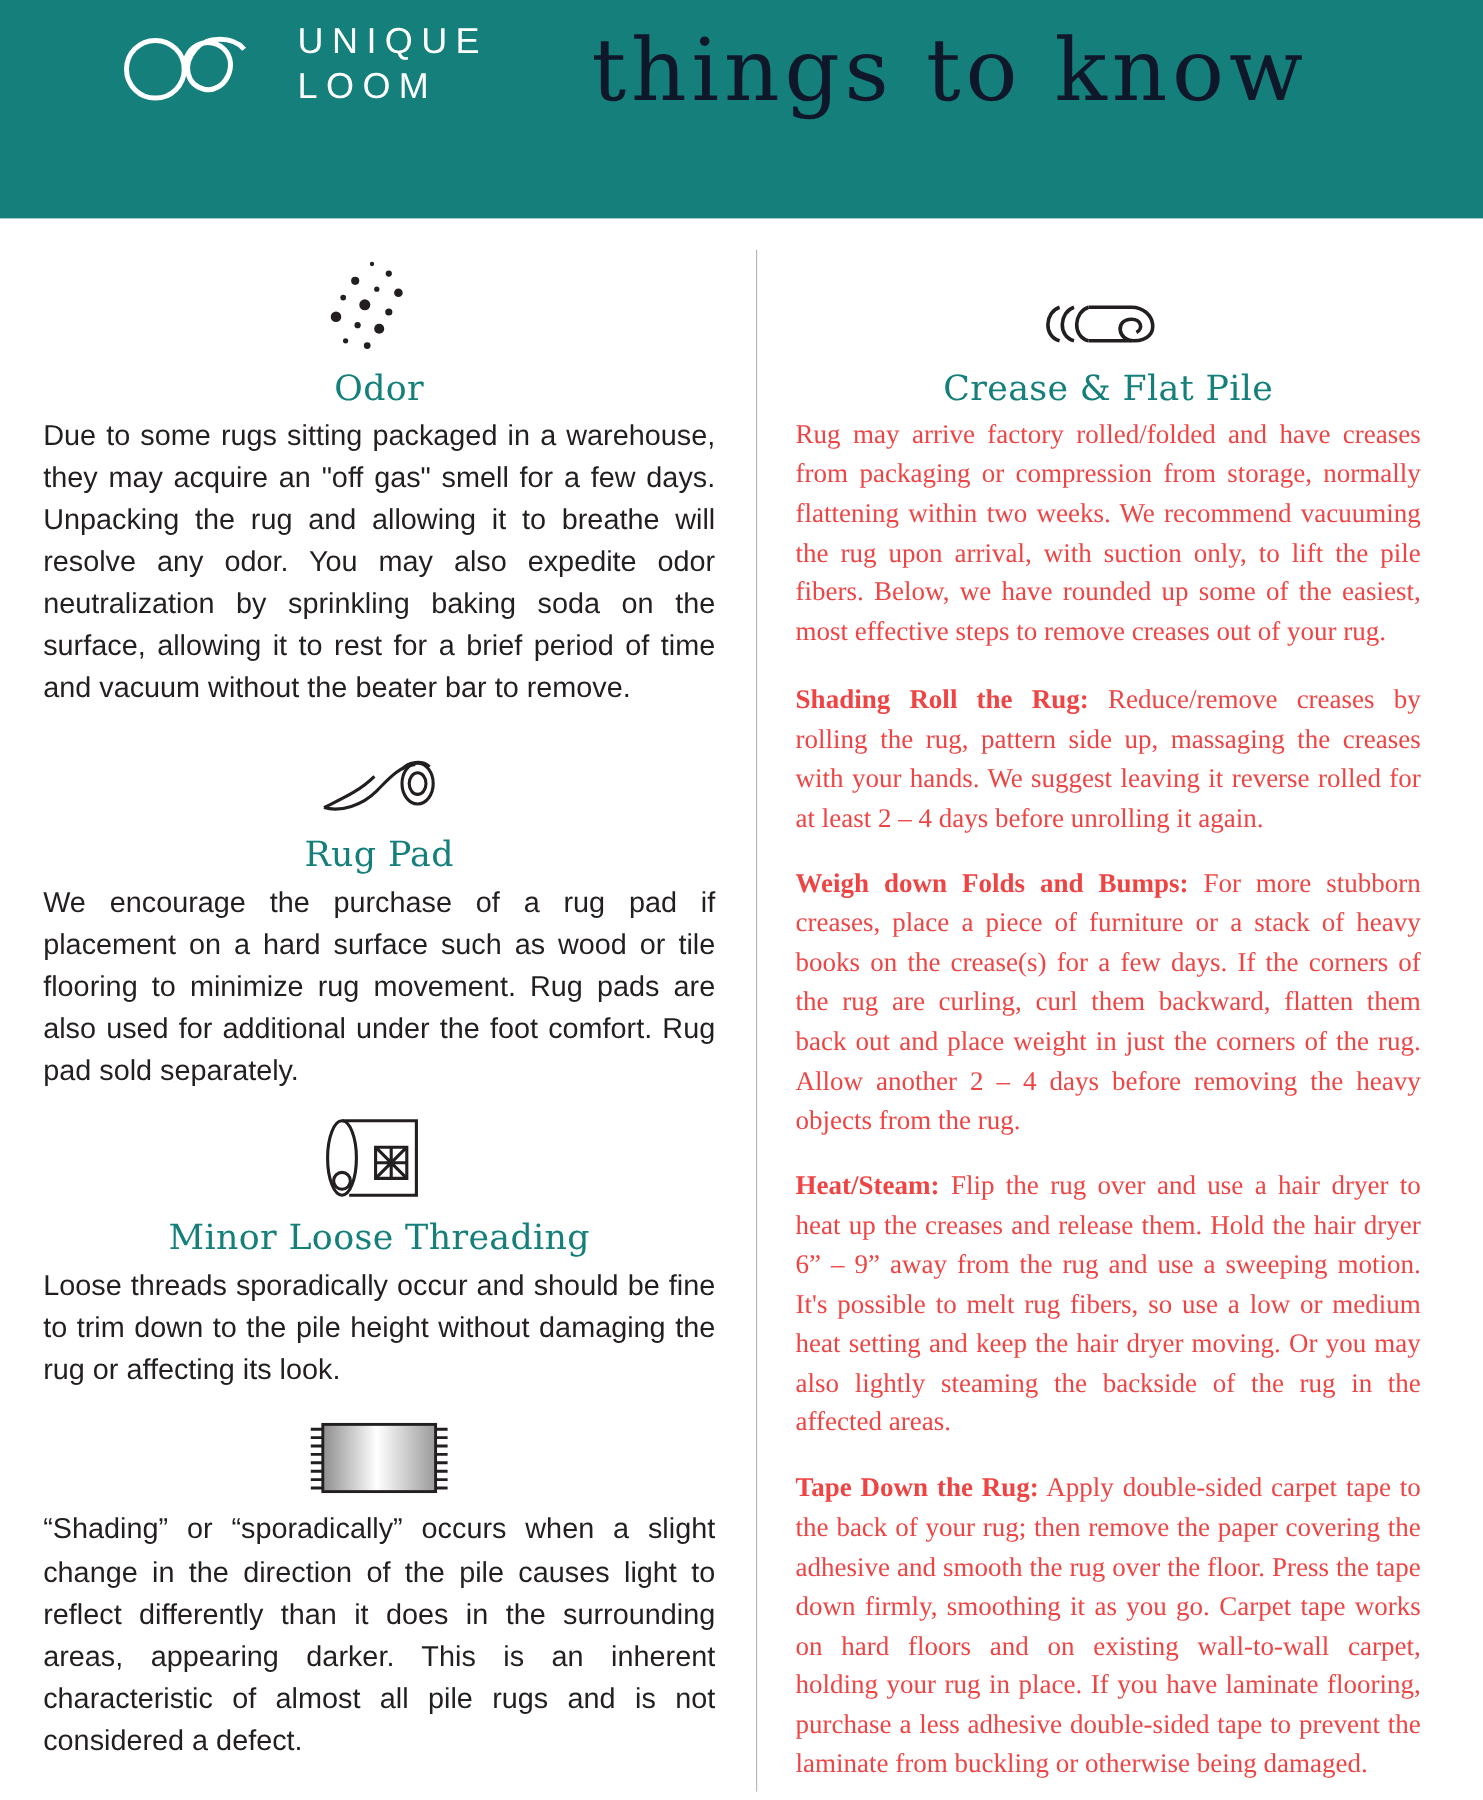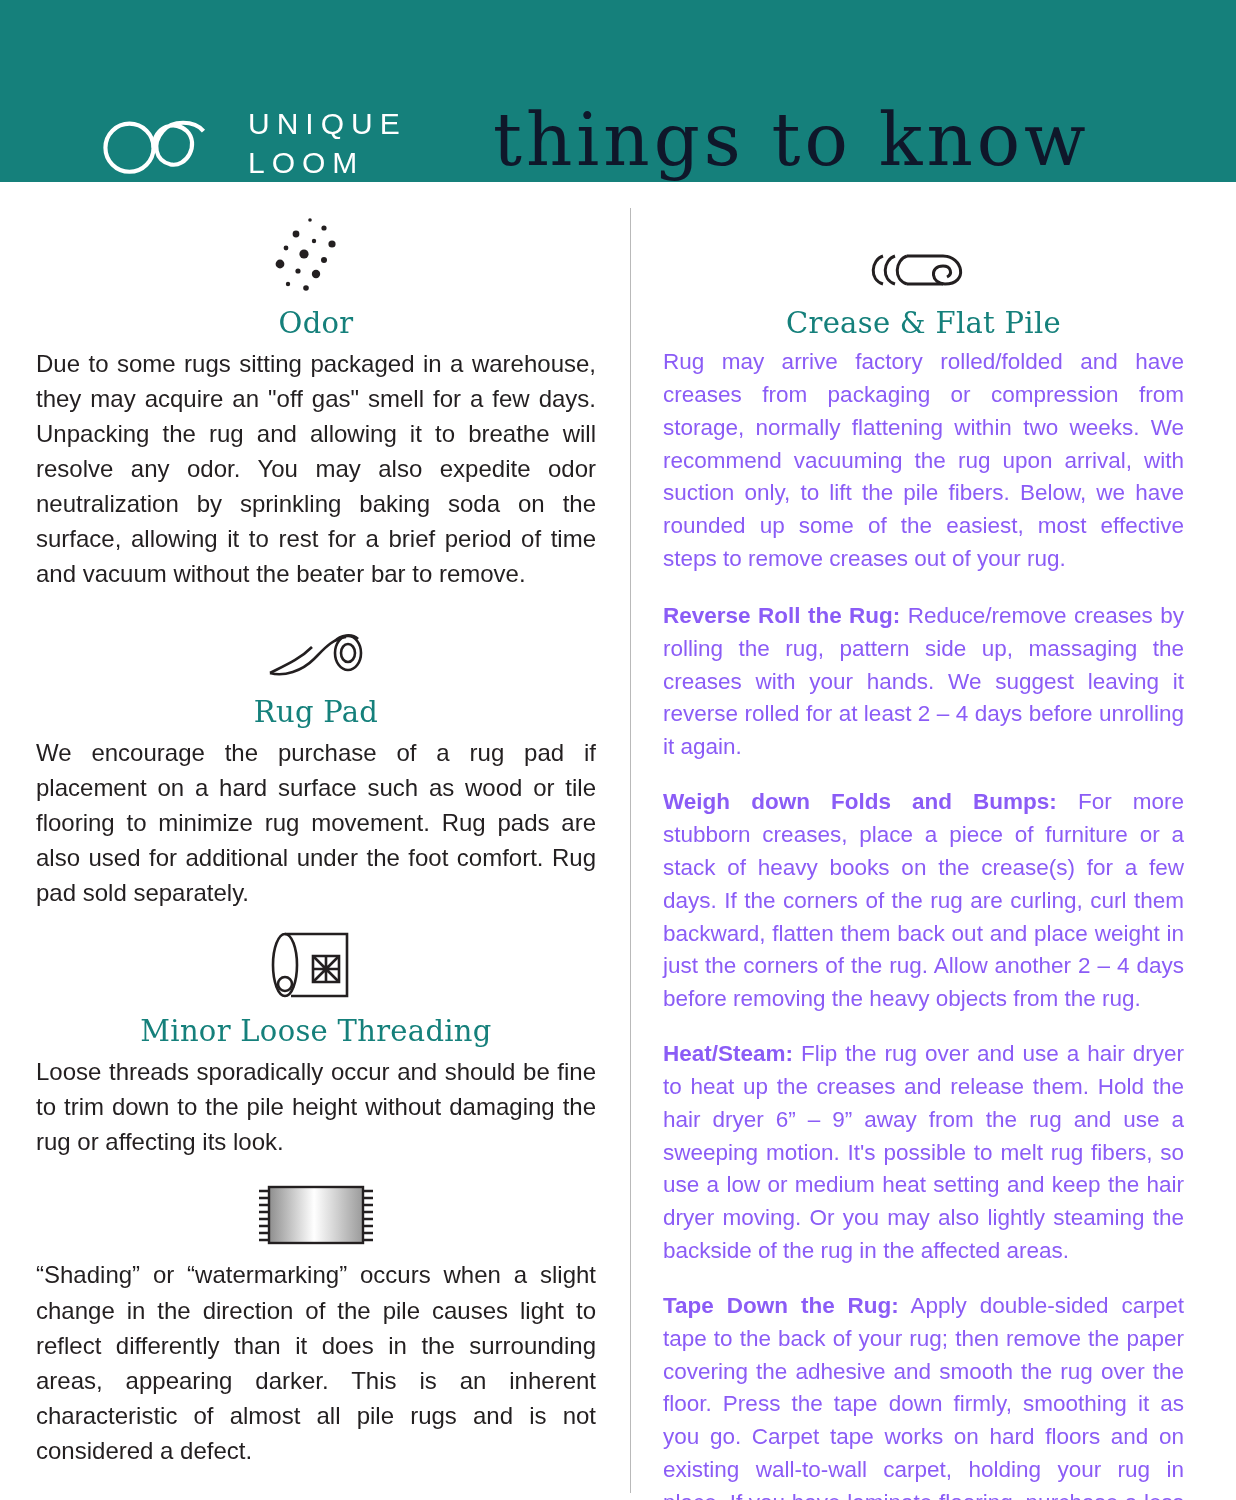--- a/index.html
+++ b/index.html
@@ -18,22 +18,22 @@
     width: 1236px;
     height: 1500px;
     position: relative;
   }
 
   
   .header {
     height: 182px;
     background: #15807b;
     display: flex;
-    align-items: flex-end;
-    padding: 0 40px 0 90px;
+    align-items: flex-start;
+    padding: 16px 40px 0 90px;
     box-sizing: border-box;
   }
   .brand {
     display: flex;
     align-items: center;
     gap: 18px;
     flex: 0 0 auto;
   }
   .brand-mark {
     width: 140px;
@@ -107,25 +107,25 @@
     font-family: "Liberation Sans", sans-serif;
     font-size: 24px;
     line-height: 1.46;
     text-align: justify;
     color: #231f20;
     margin: 0;
   }
 
   .para {
     margin: 0 0 22px 0;
-    font-family: Liberation Sans, sans-serif;
+    font-family: Liberation Serif, serif;
     font-size: 22.5px;
     line-height: 1.46;
     text-align: justify;
-    color: #8b5cf6;
+    color: #ef4444;
   }
   .para:last-child { margin-bottom: 0; }
   .lead {
     font-weight: bold;
   }
   .intro { margin-bottom: 24px; }
 </style>
 </head>
 <body>
 
@@ -219,21 +219,21 @@
                 <stop offset="100%" stop-color="#9a9a9a"></stop>
               </linearGradient>
             </defs>
             <rect x="18" y="14" width="94" height="56" fill="url(#shadeGrad)" stroke="#231f20" stroke-width="2.4"></rect>
             <g stroke="#231f20" stroke-width="2.4">
               <path d="M18 18 L8 18 M18 25 L8 25 M18 32 L8 32 M18 39 L8 39 M18 46 L8 46 M18 53 L8 53 M18 60 L8 60 M18 67 L8 67"></path>
               <path d="M112 18 L122 18 M112 25 L122 25 M112 32 L122 32 M112 39 L122 39 M112 46 L122 46 M112 53 L122 53 M112 60 L122 60 M112 67 L122 67"></path>
             </g>
           </svg>
         </div>
-        <p class="body-text">“Shading” or “watermarking” occurs when a slight change in the direction of the pile causes light to reflect differently than it does in the surrounding areas, appearing darker. This is an inherent characteristic of almost all pile rugs and is not considered a defect.</p>
+        <p class="body-text">“Shading” or “sporadically” occurs when a slight change in the direction of the pile causes light to reflect differently than it does in the surrounding areas, appearing darker. This is an inherent characteristic of almost all pile rugs and is not considered a defect.</p>
       </div>
 
     </div>
 
     <div class="divider"></div>
 
     <div class="col-right">
       <div class="icon-wrap">
         <svg viewBox="0 0 130 60" width="130" height="60" aria-hidden="true">
           <g fill="none" stroke="#231f20" stroke-width="3">
@@ -241,21 +241,21 @@
             <path d="M36 16 C 24 20, 22 40, 36 44"></path>
             <path d="M48 16 C 36 20, 34 40, 48 44"></path>
             <path d="M48 16 L84 16 C 104 16, 110 44, 86 44 C 72 44, 70 26, 84 26 C 92 26, 94 34, 88 37"></path>
             <path d="M48 44 L84 44"></path>
           </g>
         </svg>
       </div>
       <div class="sec-title">Crease &amp; Flat Pile</div>
       <p class="para intro">Rug may arrive factory rolled/folded and have creases from packaging or compression from storage, normally flattening within two weeks. We recommend vacuuming the rug upon arrival, with suction only, to lift the pile fibers. Below, we have rounded up some of the easiest, most effective steps to remove creases out of your rug.</p>
 
-      <p class="para"><span class="lead">Reverse Roll the Rug:</span><span> Reduce/remove creases by rolling the rug, pattern side up, massaging the creases with your hands. We suggest leaving it reverse rolled for at least 2 – 4 days before unrolling it again.</span></p>
+      <p class="para"><span class="lead">Shading Roll the Rug:</span><span> Reduce/remove creases by rolling the rug, pattern side up, massaging the creases with your hands. We suggest leaving it reverse rolled for at least 2 – 4 days before unrolling it again.</span></p>
 
       <p class="para"><span class="lead">Weigh down Folds and Bumps:</span><span> For more stubborn creases, place a piece of furniture or a stack of heavy books on the crease(s) for a few days. If the corners of the rug are curling, curl them backward, flatten them back out and place weight in just the corners of the rug. Allow another 2 – 4 days before removing the heavy objects from the rug.</span></p>
 
       <p class="para"><span class="lead">Heat/Steam:</span><span> Flip the rug over and use a hair dryer to heat up the creases and release them. Hold the hair dryer 6” – 9” away from the rug and use a sweeping motion. It's possible to melt rug fibers, so use a low or medium heat setting and keep the hair dryer moving. Or you may also lightly steaming the backside of the rug in the affected areas.</span></p>
 
       <p class="para"><span class="lead">Tape Down the Rug:</span><span> Apply double-sided carpet tape to the back of your rug; then remove the paper covering the adhesive and smooth the rug over the floor. Press the tape down firmly, smoothing it as you go. Carpet tape works on hard floors and on existing wall-to-wall carpet, holding your rug in place. If you have laminate flooring, purchase a less adhesive double-sided tape to prevent the laminate from buckling or otherwise being damaged.</span></p>
     </div>
 
   </div>
 </div>

